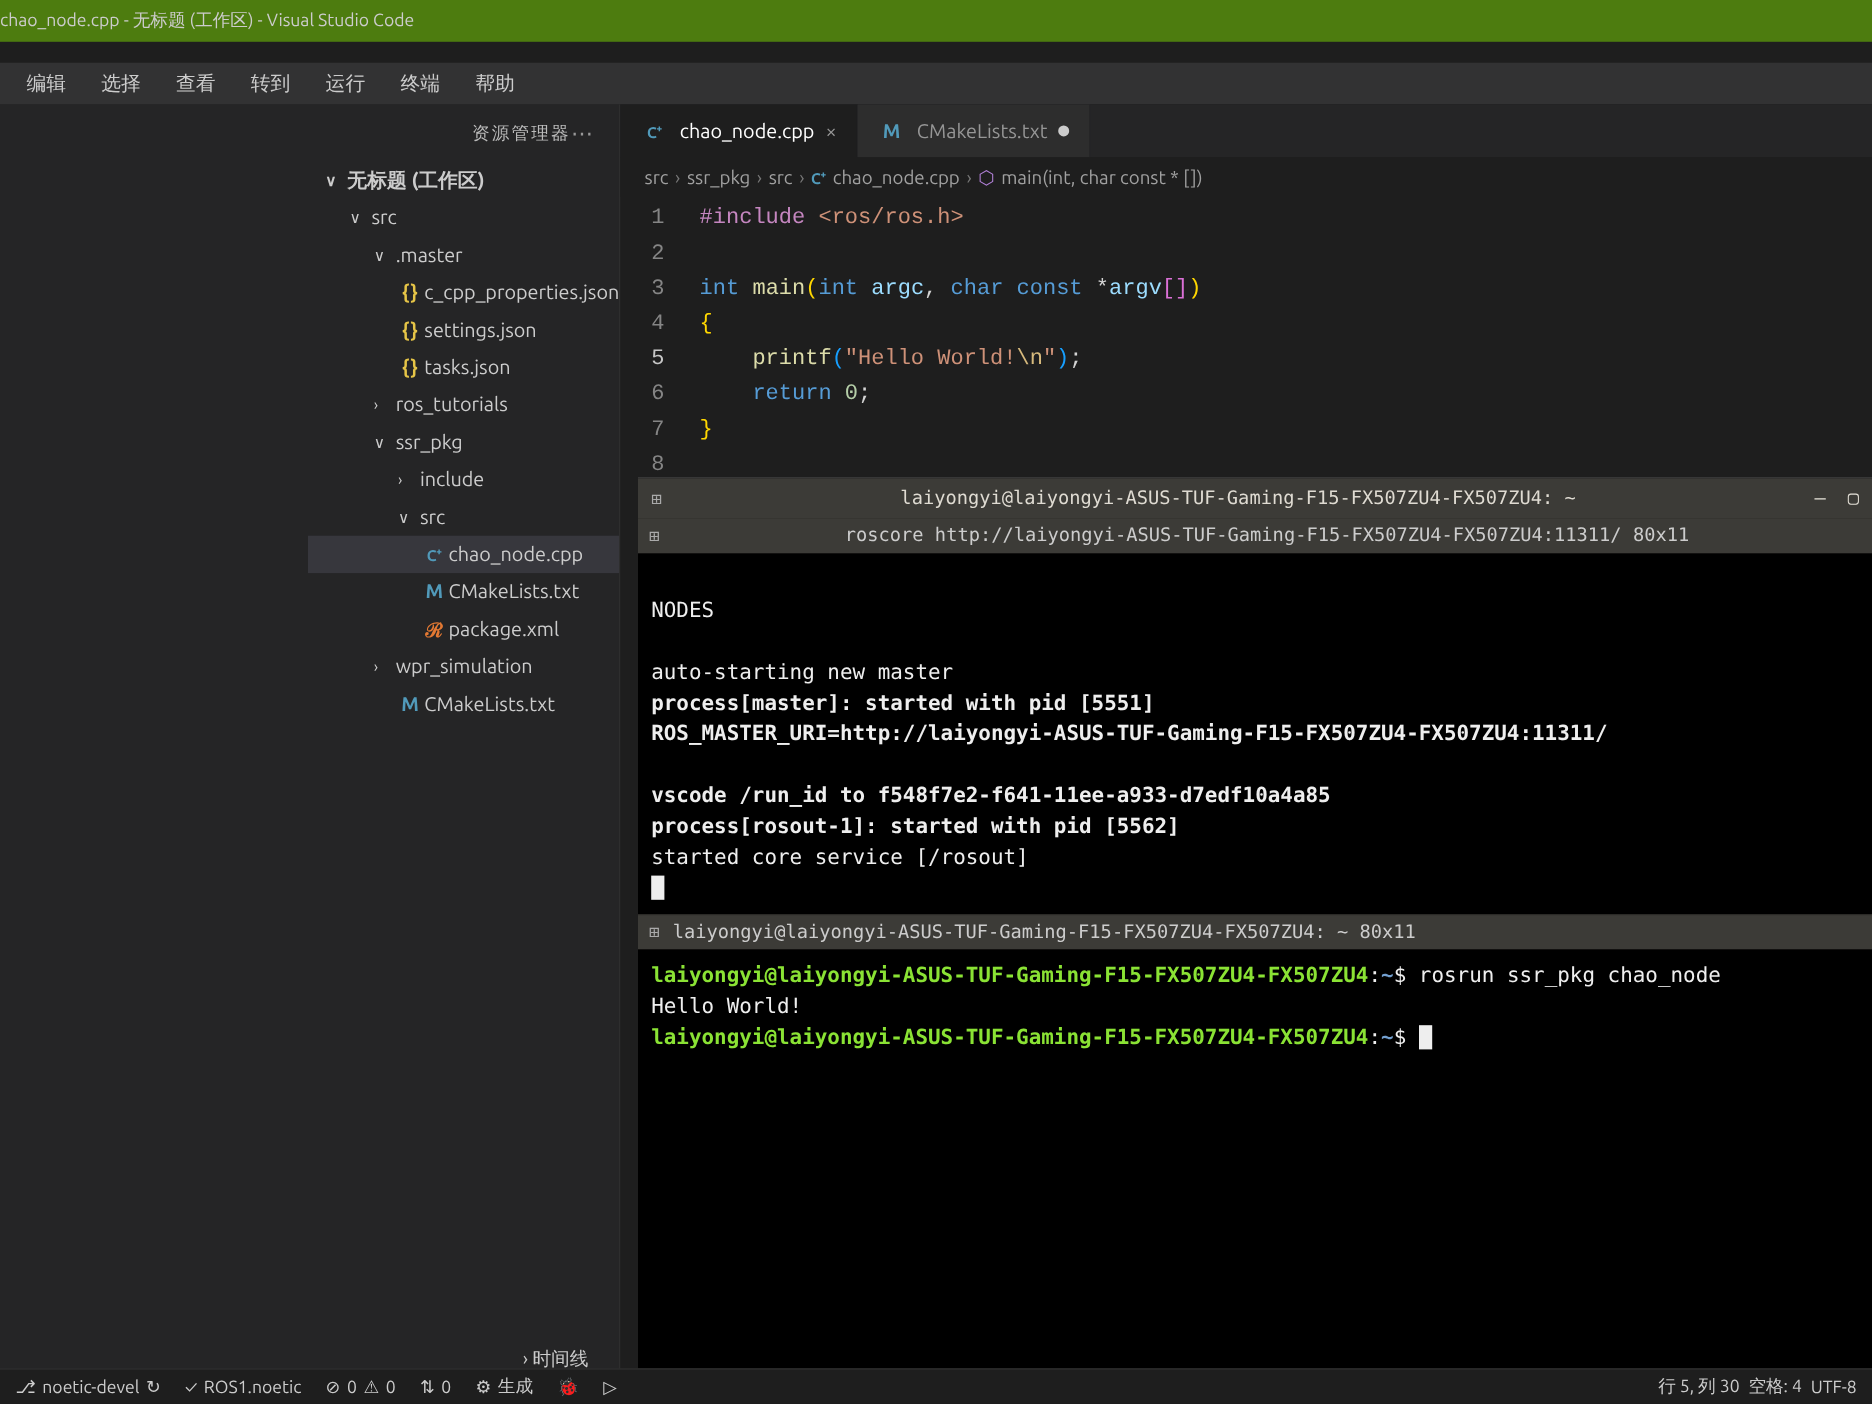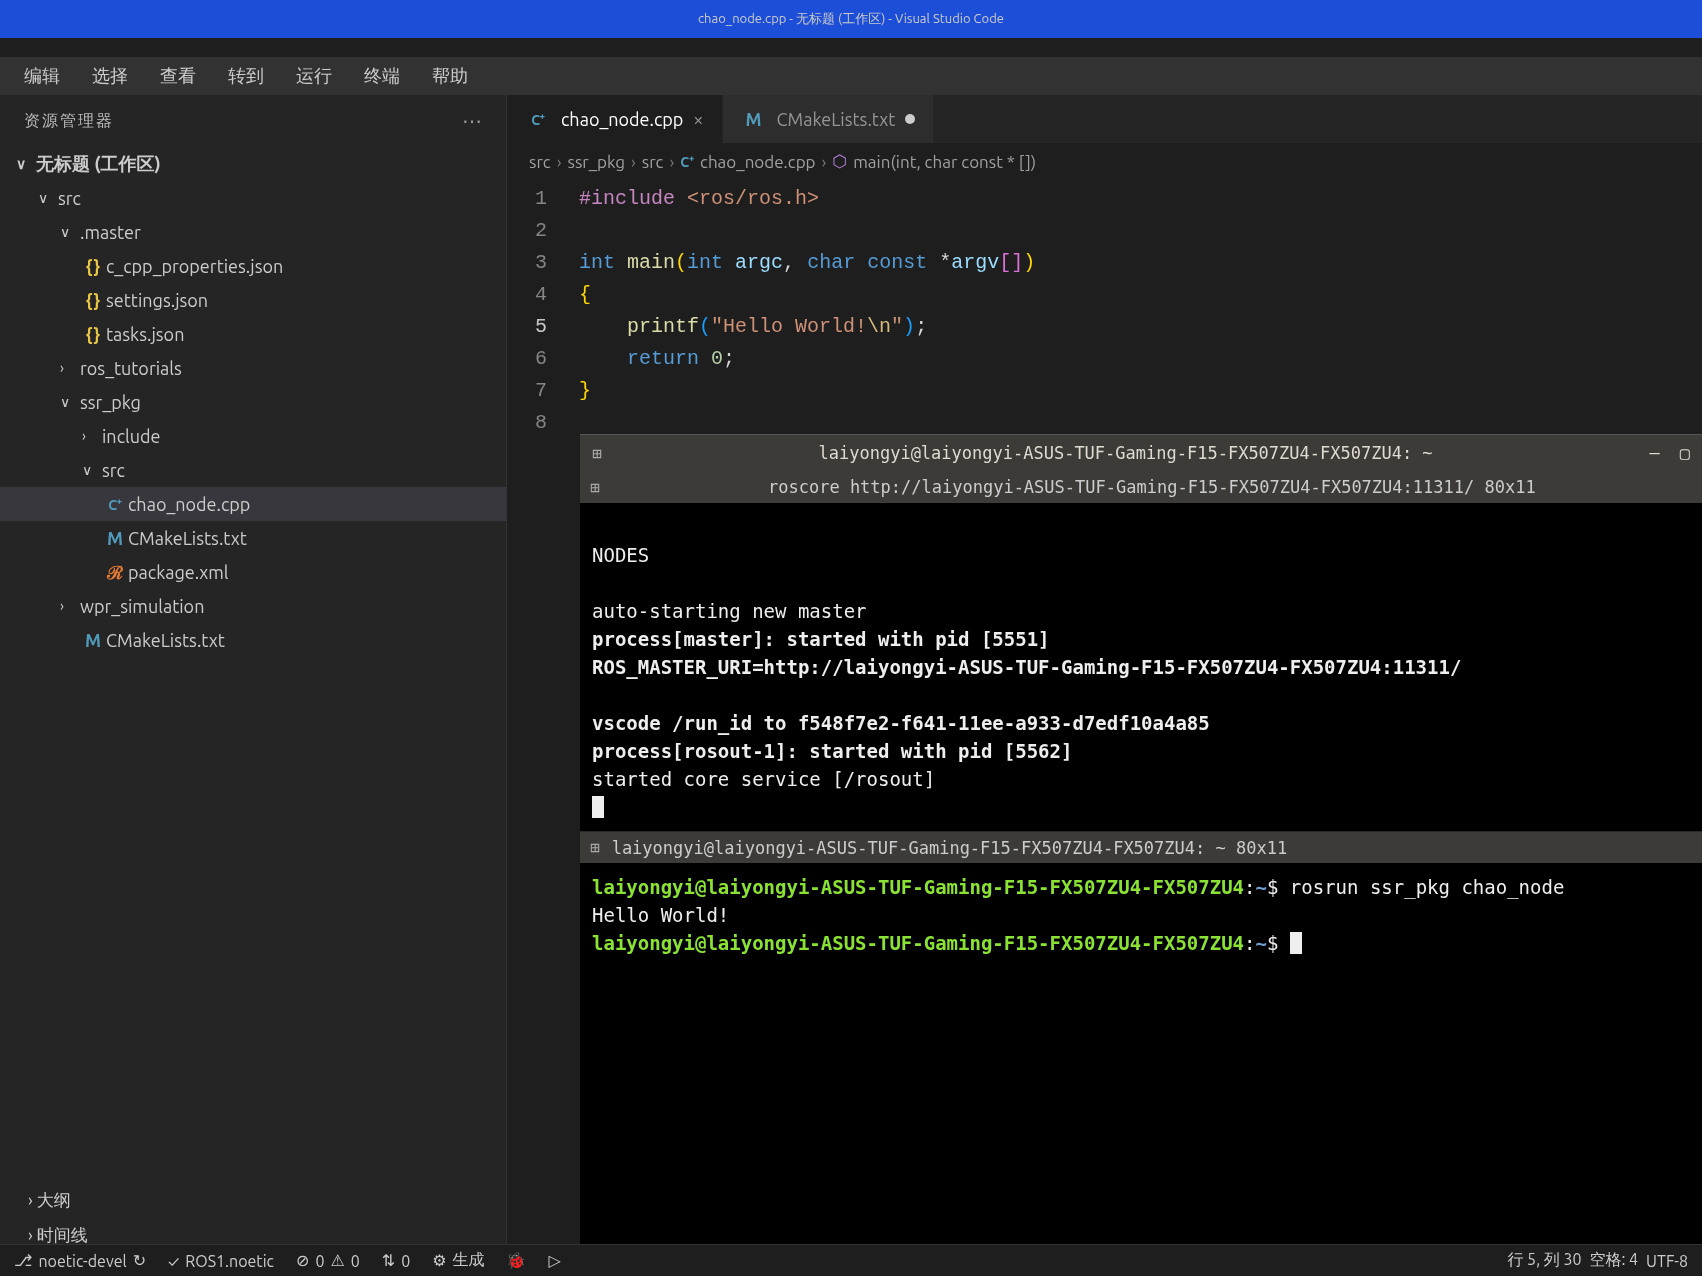--- a/index.html
+++ b/index.html
@@ -6,27 +6,27 @@
     body {
       font-family: -apple-system, "Segoe UI", Ubuntu, sans-serif;
       background: #1e1e1e;
       color: #cccccc;
       width: 1702px;
       height: 1276px;
       overflow: hidden;
       font-size: 17px;
     }
     .title-bar {
-      background: #1d4ed8;
+      background: #4d7c0f;
       height: 38px;
       display: flex;
       align-items: center;
-      justify-content: center;
-      color: #cccccc;
-      font-size: 13px;
+      justify-content: flex-start;
+      color: #cccccc;
+      font-size: 16px;
     }
     .menu-bar {
       background: #323233;
       height: 38px;
       display: flex;
       align-items: center;
       padding: 0 10px;
       gap: 4px;
       margin-top: 19px;
     }
@@ -34,25 +34,26 @@
       padding: 4px 14px;
       color: #cccccc;
       cursor: pointer;
       font-size: 18px;
     }
     .main-container {
       display: flex;
       height: calc(100% - 38px - 38px - 32px);
     }
     .sidebar {
-      width: 507px;
+      width: 564px;
       background: #252526;
       display: flex;
       flex-direction: column;
       border-right: 1px solid #333;
+      align-items: flex-end;
     }
     .sidebar-header {
       padding: 14px 24px 10px;
       font-size: 16px;
       color: #bbbbbb;
       display: flex;
       justify-content: space-between;
       align-items: center;
     }
     .sidebar-title { letter-spacing: 2px; }
@@ -338,21 +339,20 @@
           <span class="chevron">›</span>
           <span>wpr_simulation</span>
         </div>
       <div class="tree-item indent-2">
           <span class="chevron"></span>
           <span class="file-icon icon-m">M</span>
           <span>CMakeLists.txt</span>
         </div>
     </div>
     <div class="sidebar-footer">
-      <div class="sidebar-footer-item">› <span>大纲</span></div>
       <div class="sidebar-footer-item">› <span>时间线</span></div>
     </div>
   </div>
 
   <div class="editor-area">
     <div class="tabs">
       <div class="tab active">
         <span class="file-icon icon-cpp">C⁺</span>
         <span>chao_node.cpp</span>
         <span class="tab-close">×</span>

